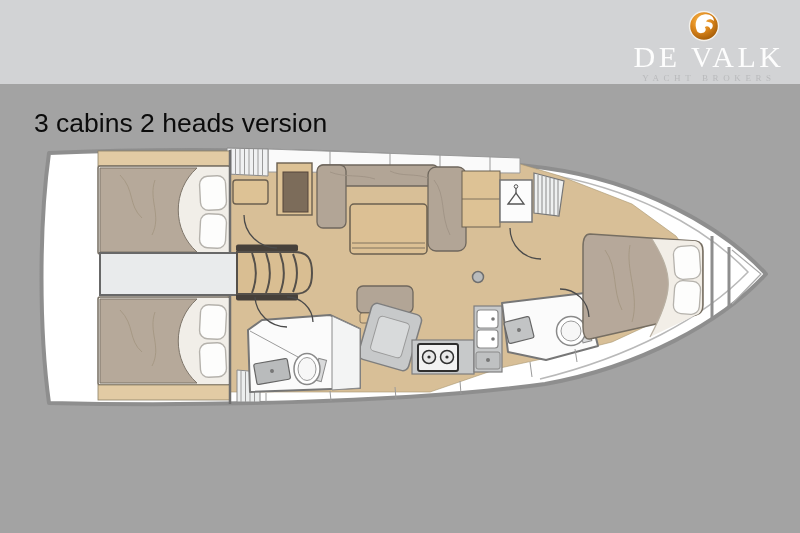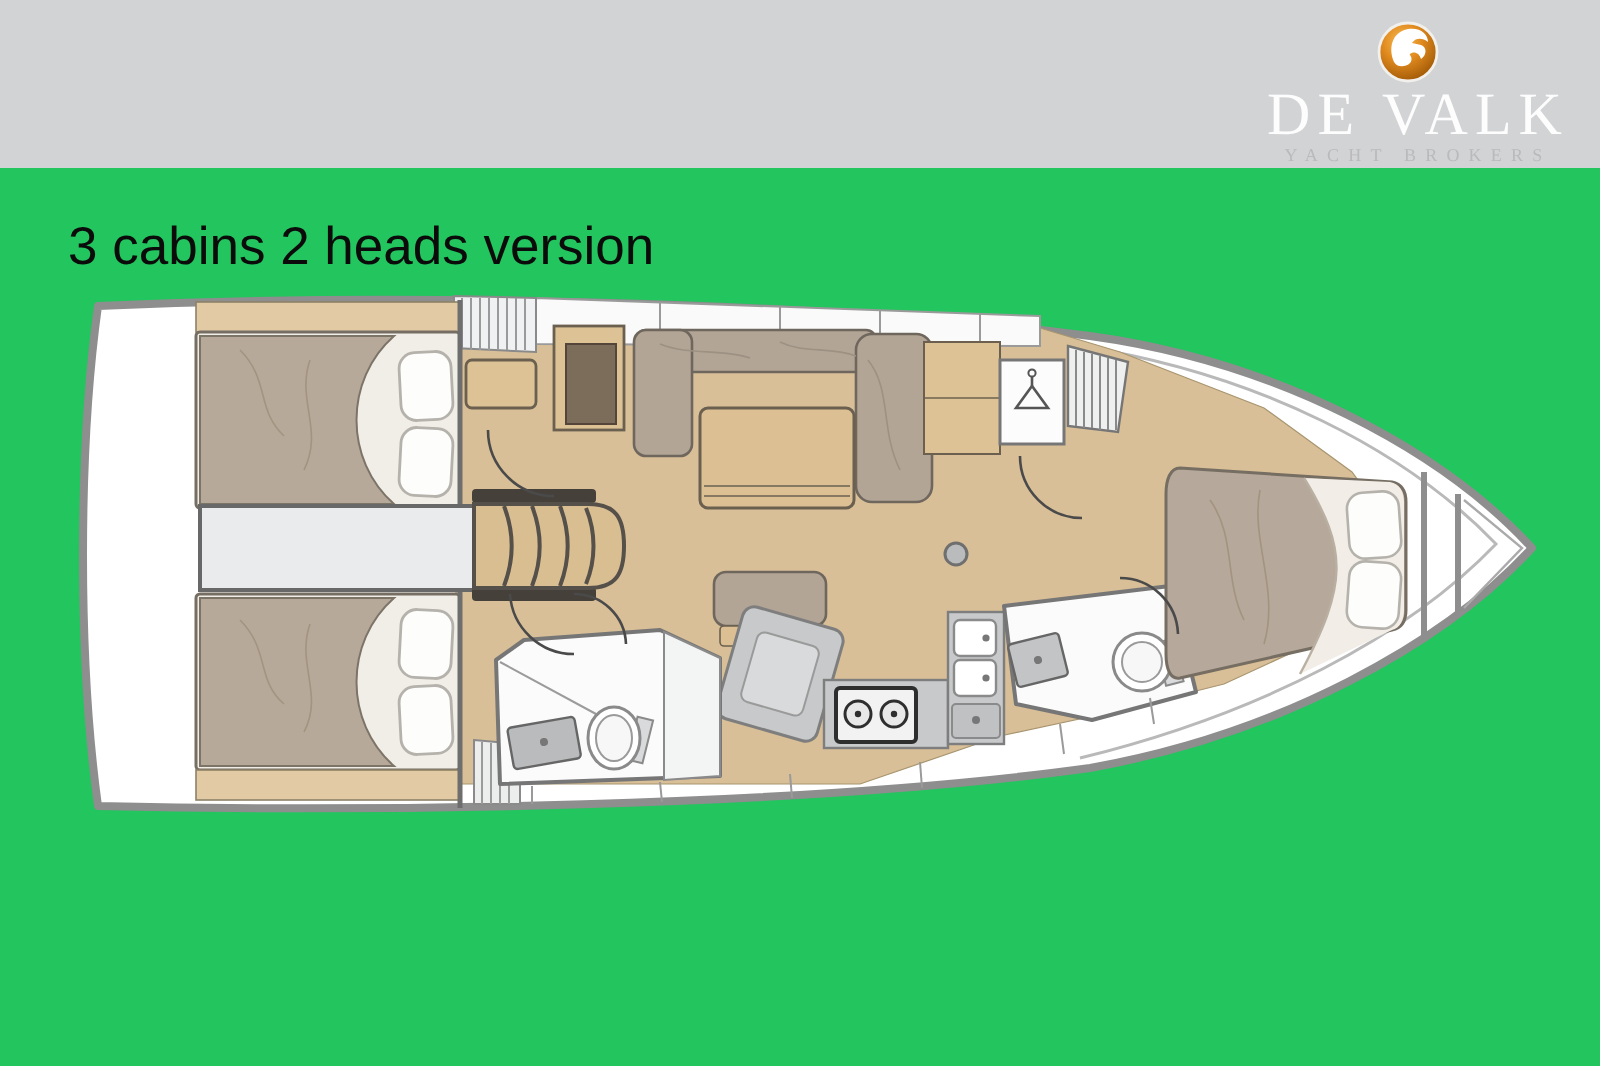--- a/index.html
+++ b/index.html
@@ -1,16 +1,16 @@
 <!DOCTYPE html>
 <html><head>
 <meta charset="utf-8">
 <style>
   html,body{margin:0;padding:0;background:#ffffff;}
-  .page{position:relative;width:800px;height:533px;overflow:hidden;background:#22c55e;
+  .page{position:relative;width:800px;height:533px;overflow:hidden;background:#a3a3a3;
         font-family:"Liberation Sans", sans-serif;}
   svg{display:block;}
   text{user-select:none;}
   .brand-text{font-family:"Liberation Serif", serif;}
   .tagline-text{font-family:"Liberation Serif", serif;}
   .title-text{font-family:"Liberation Sans", sans-serif;}
 </style>
 </head>
 <body>
 

